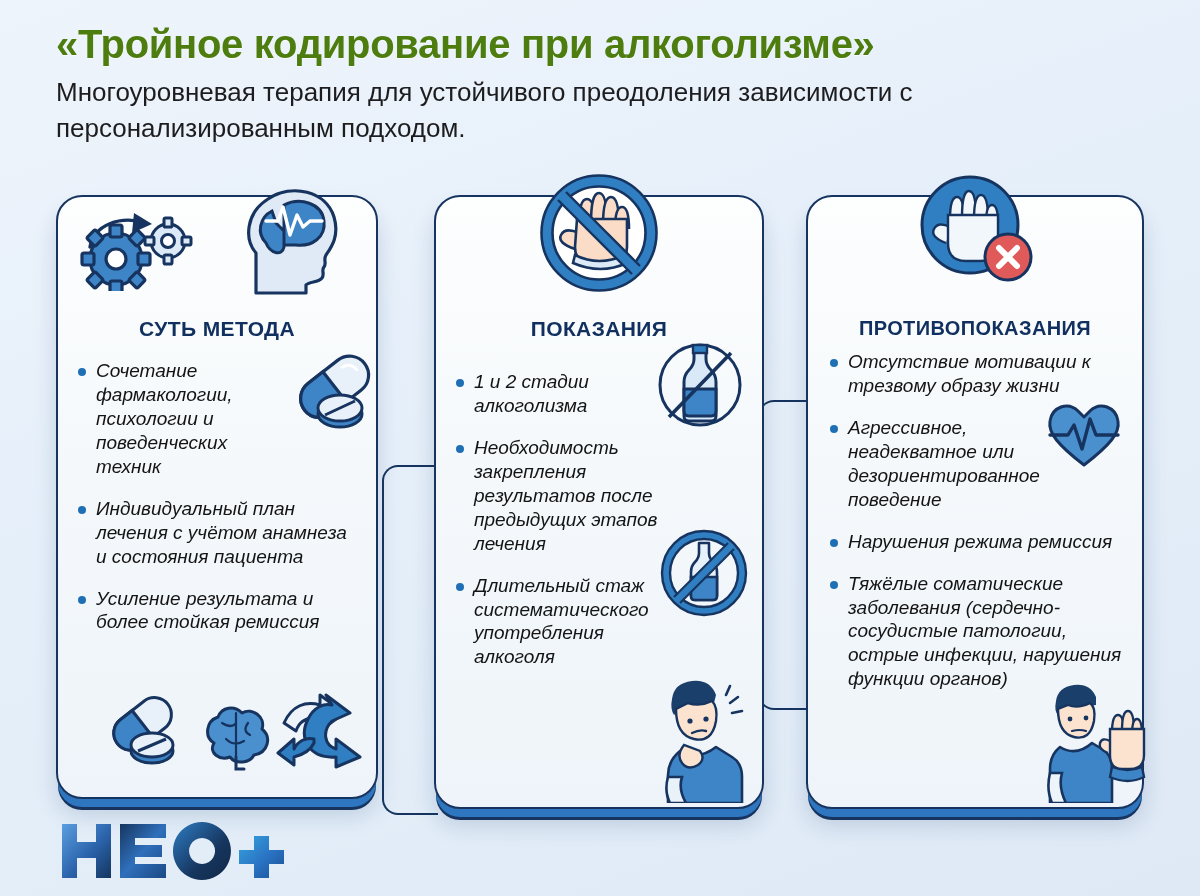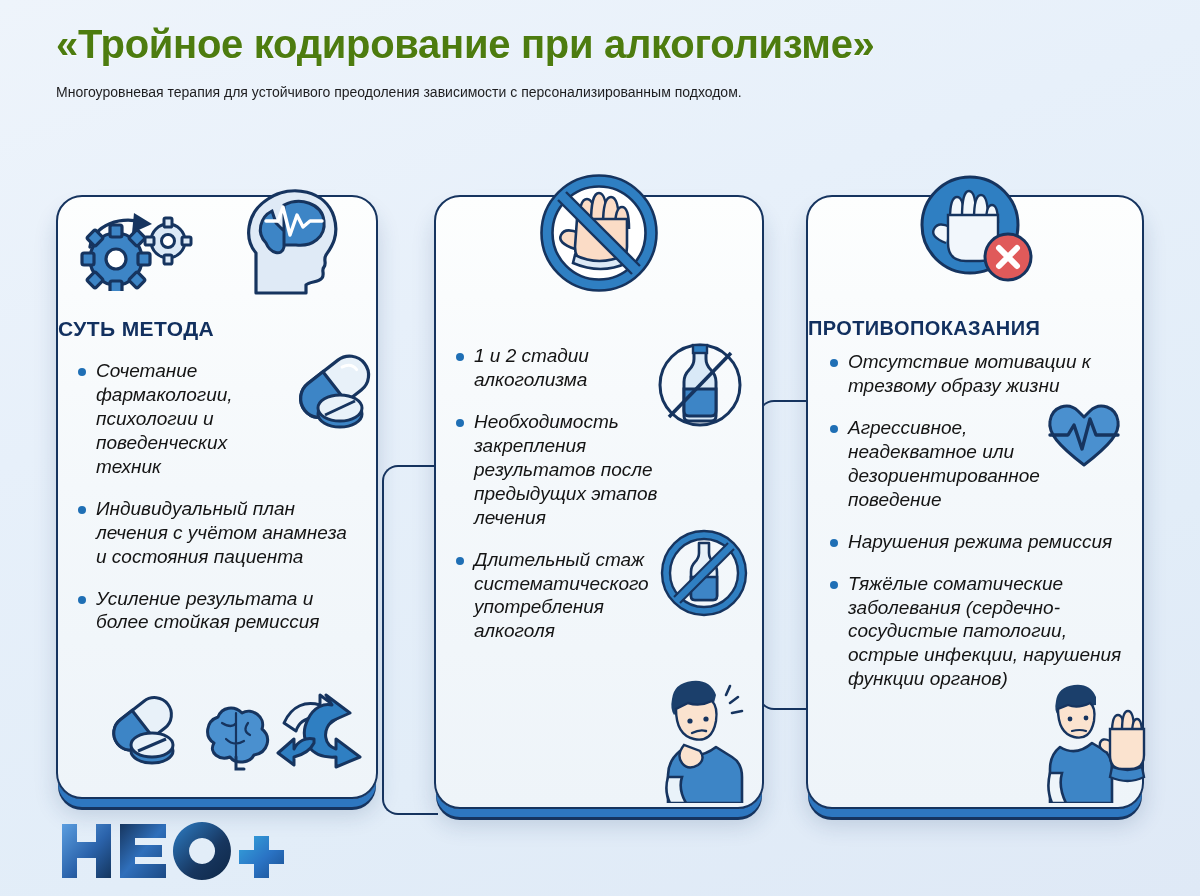--- a/index.html
+++ b/index.html
@@ -17,22 +17,22 @@
   .header { padding: 22px 0 0 56px; }
   .title {
     font-size: 40px;
     font-weight: bold;
     color: #4d7c0f;
     letter-spacing: -0.3px;
     line-height: 1.12;
     text-shadow: 0 1px 0 rgba(255,255,255,.7);
   }
   .subtitle {
-    margin-top: 16px;
-    font-size: 14px;
+    margin-top: 8px;
+    font-size: 26px;
     color: #1d1d1f;
     line-height: 1.38;
     max-width: 1080px;
   }
 
   
   .cards {
     position: absolute;
     top: 195px; left: 0; right: 0;
     height: 620px;
@@ -66,21 +66,21 @@
     position: relative;
     height: 118px;
   }
   .card-icon {
     position: absolute;
     left: 50%;
     transform: translateX(-50%);
     top: -28px;
   }
   .card-title {
-    text-align: left;
+    text-align: center;
     font-size: 21px;
     font-weight: bold;
     color: #12305f;
     letter-spacing: .4px;
     margin-top: 2px;
   }
   .card-3 .card-title { font-size: 20px; }
 
   ul.bullets {
     list-style: none;
@@ -244,20 +244,21 @@
             <path d="M44 64 q-14 -6 -18 2 t 14 14" fill="#fbdcc6" stroke="#16345f" stroke-width="2.6"></path>
             <path d="M42 50 h50 v28 q0 16 -18 16 h-18 q-16 0 -16 -16 z" fill="#fbdcc6" stroke="#16345f" stroke-width="2.6"></path>
             <path d="M40 86 q24 12 50 0 l2 8 q-26 12 -54 0 z" fill="#dce9f6" stroke="#16345f" stroke-width="2.6"></path>
           </g>
           <line x1="27" y1="27" x2="101" y2="101" stroke="#2f7fc2" stroke-width="11"></line>
           <line x1="23" y1="31" x2="97" y2="105" stroke="#16345f" stroke-width="2.4"></line>
           <line x1="31" y1="23" x2="105" y2="97" stroke="#16345f" stroke-width="2.4"></line>
         </svg>
       </span>
     </div>
+    <div class="card-title">ПОКАЗАНИЯ</div>
 
     <span class="deco" style="right:14px; top:140px;">
       <svg width="96" height="96" viewBox="0 0 96 96">
         <circle cx="48" cy="48" r="40" fill="none" stroke="#16345f" stroke-width="3"></circle>
         <path d="M42 10 h12 v12 q0 6 5 11 q5 5 5 12 v34 q0 5 -5 5 h-22 q-5 0 -5 -5 v-34 q0 -7 5 -12 q5 -5 5 -11 z" fill="#d9e9f7" stroke="#16345f" stroke-width="3" stroke-linejoin="round"></path>
         <path d="M32 52 h32 v22 q0 5 -5 5 h-22 q-5 0 -5 -5 z" fill="#3d85c6" stroke="#16345f" stroke-width="3"></path>
         <rect x="41" y="8" width="14" height="8" fill="#2f7fc2" stroke="#16345f" stroke-width="2.4"></rect>
         <line x1="17" y1="80" x2="79" y2="16" stroke="#16345f" stroke-width="3.6"></line>
       </svg>
     </span>

